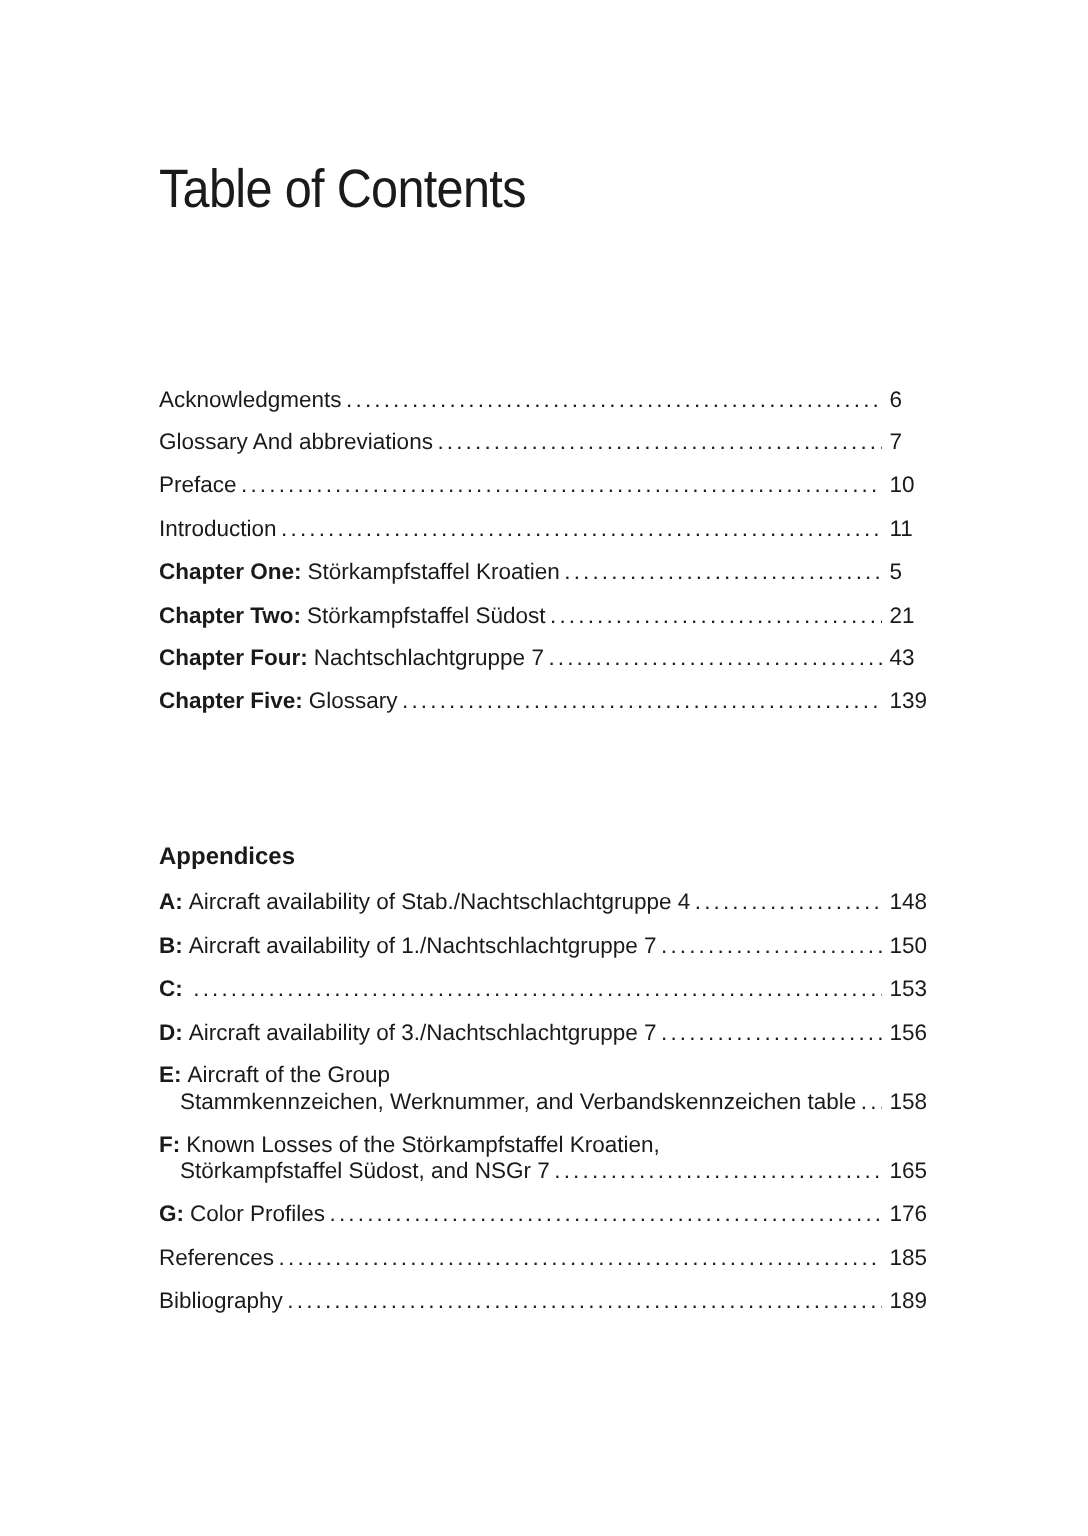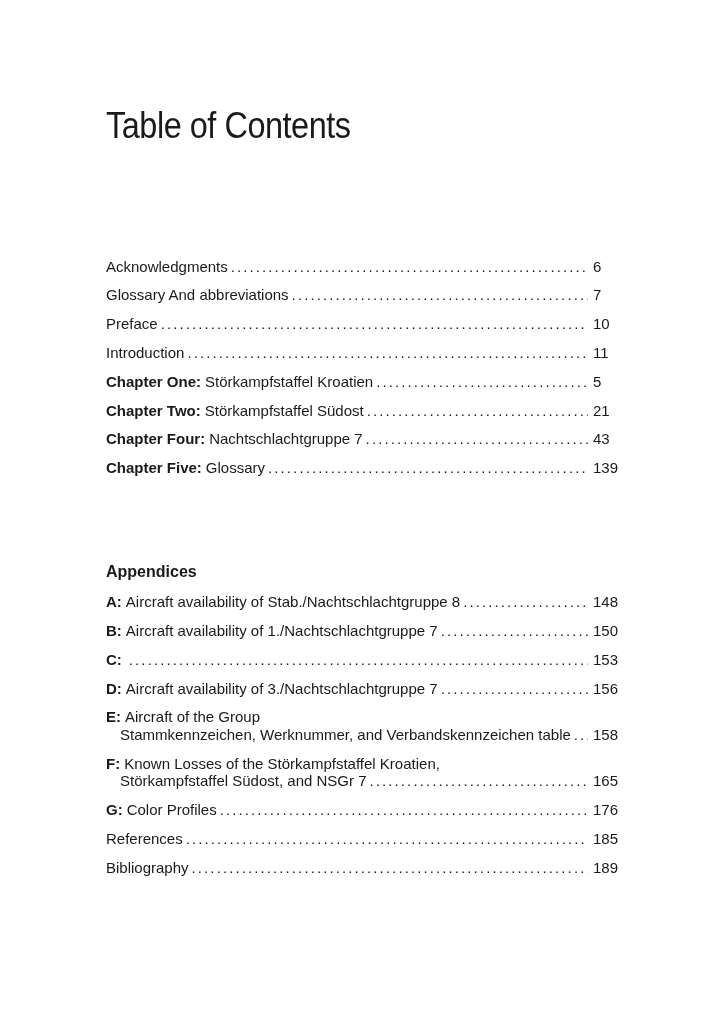--- a/index.html
+++ b/index.html
@@ -124,21 +124,21 @@
     </div>
 
   </div>
 
   <div class="toc appendices">
 
     <p class="appendices-heading">Appendices</p>
 
     <div class="entry single">
       <span class="prefix">A:</span>
-      <span class="label">Aircraft availability of Stab./Nachtschlachtgruppe 8</span>
+      <span class="label">Aircraft availability of Stab./Nachtschlachtgruppe 4</span>
       <span class="leader"></span>
       <span class="num">148</span>
     </div>
 
     <div class="entry single">
       <span class="prefix">B:</span>
       <span class="label">Aircraft availability of 1./Nachtschlachtgruppe 7</span>
       <span class="leader"></span>
       <span class="num">150</span>
     </div>

